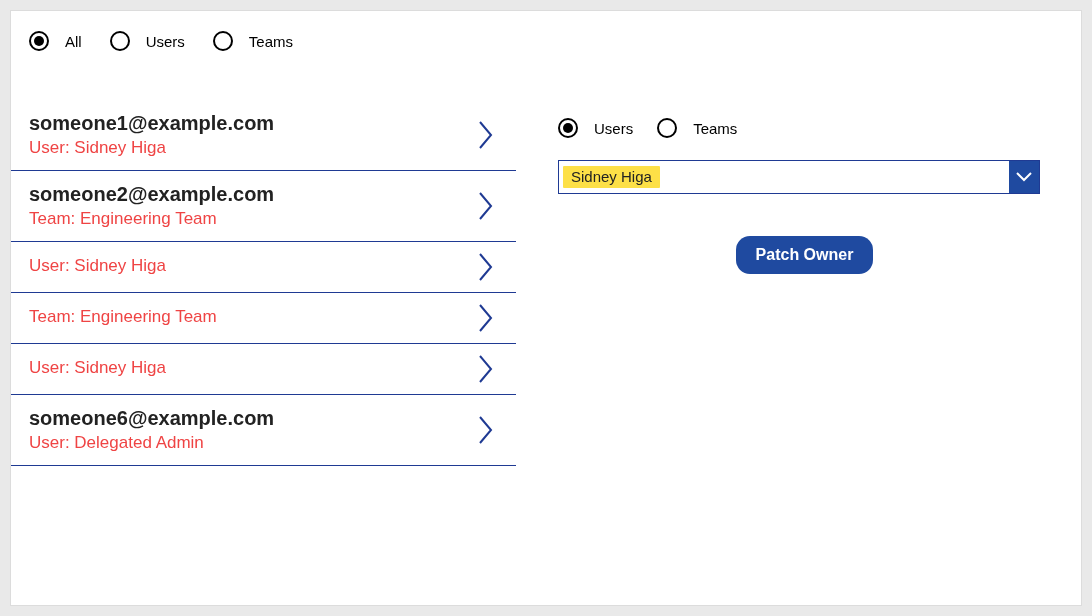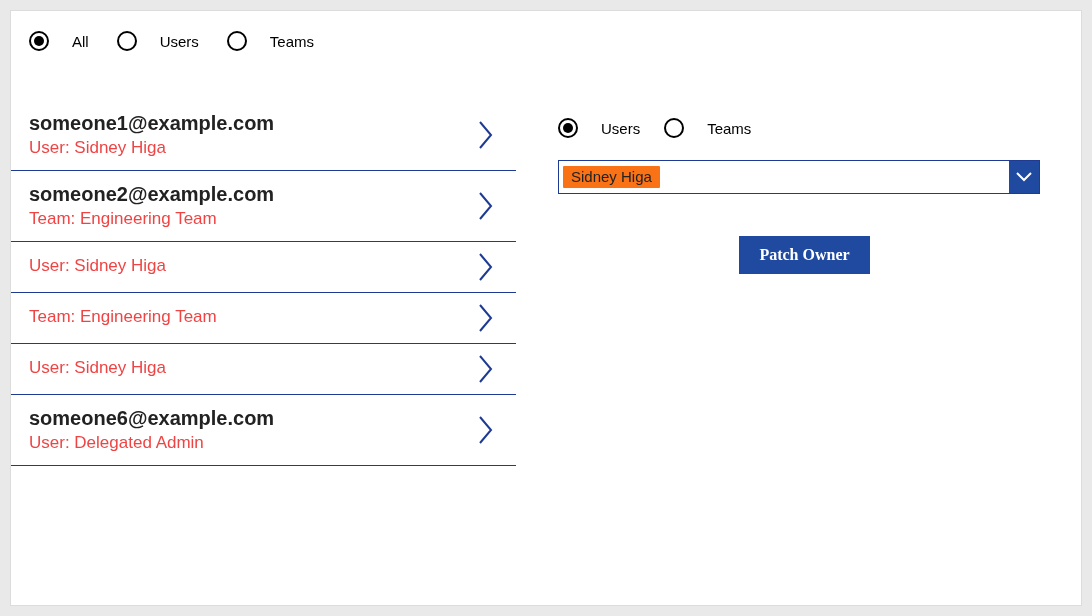--- a/index.html
+++ b/index.html
@@ -25,21 +25,21 @@
   
   .top-filter {
     display: flex;
     align-items: center;
     gap: 28px;
     padding: 20px 18px 6px 18px;
   }
   .radio {
     display: flex;
     align-items: center;
-    gap: 23px;
+    gap: 16px;
     cursor: pointer;
     font-size: 15px;
     color: #000;
   }
   .radio-outer {
     width: 20px;
     height: 20px;
     border: 2px solid #000;
     border-radius: 50%;
     display: flex;
@@ -114,21 +114,21 @@
     height: 34px;
     border: 1px solid #1f3a93;
     display: flex;
     align-items: center;
     cursor: pointer;
   }
   .dropdown-text {
     padding: 0 8px;
     font-size: 15px;
     color: #222;
-    background: #f97316;
+    background: #fde047;
     line-height: 22px;
     margin-left: 4px;
     border-radius: 1px;
   }
   .dropdown-arrow {
     position: absolute;
     right: 0;
     top: 0;
     width: 30px;
     height: 32px;
@@ -138,24 +138,24 @@
     justify-content: center;
   }
   .primary-button {
     display: block;
     margin: 42px auto 0 auto;
     background: #1f4aa0;
     color: #ffffff;
     font-size: 16px;
     font-weight: 700;
     border: none;
-    border-radius: 0;
+    border-radius: 14px;
     padding: 10px 20px;
     cursor: pointer;
-    font-family: Liberation Serif, serif;
+    font-family: Liberation Sans, sans-serif;
   }
 </style>
 </head>
 <body>
 
 <div class="app">
 
   <div class="top-filter">
     <div class="radio selected">
       <span class="radio-outer">

